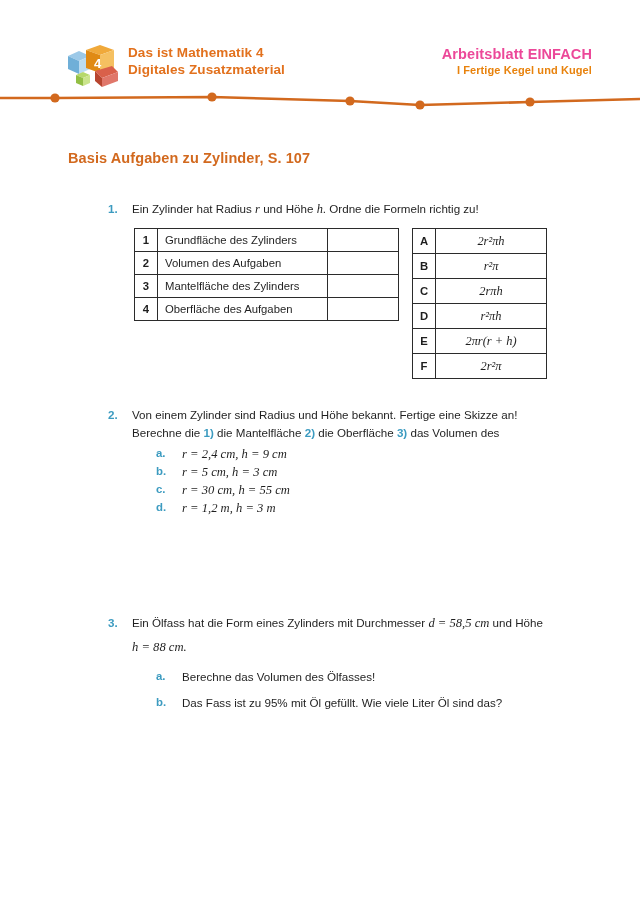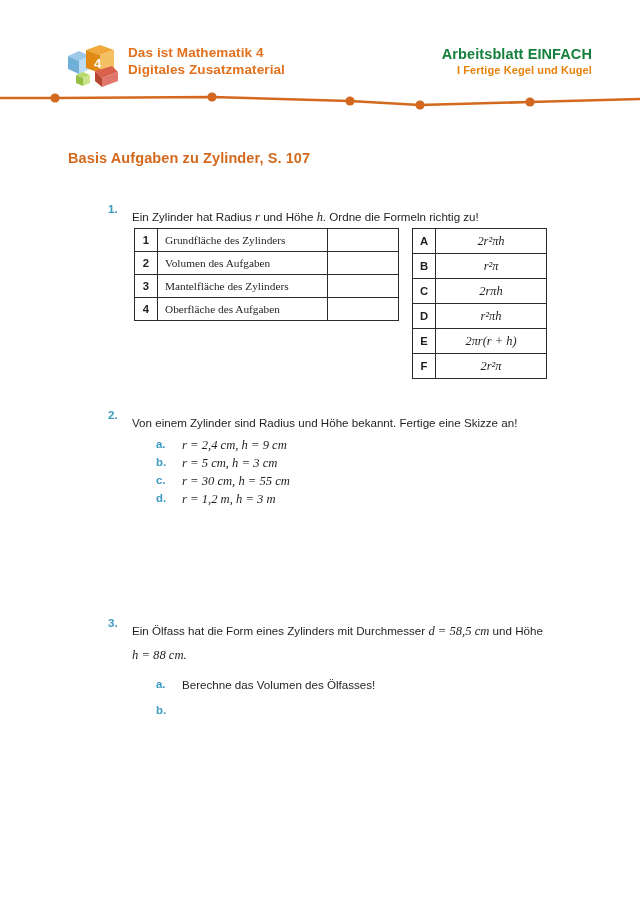--- a/index.html
+++ b/index.html
@@ -42,21 +42,21 @@
     letter-spacing: 0.1px;
   }
   .sheet-title {
     position: absolute;
     right: 48px; top: 45px;
     text-align: right;
   }
   .sheet-title .main {
     font-size: 14.5px;
     font-weight: bold;
-    color: #15803d;
+    color: #ec4899;
     letter-spacing: 0.1px;
     line-height: 18px;
   }
   .sheet-title .sub {
     font-size: 11px;
     font-weight: bold;
     color: #E8820C;
     line-height: 15px;
     letter-spacing: 0.1px;
   }
@@ -85,21 +85,20 @@
   .task-num {
     position: absolute;
     left: 0; top: 0;
     width: 22px;
     font-weight: bold;
     color: #3C9BC0;
     font-size: 11.6px;
   }
   .task-body {
     margin-left: 24px;
-    margin-top: 8px;
   }
   .inline-teal {
     color: #3C9BC0;
     font-weight: bold;
   }
   .mathvar {
     font-family: "Liberation Serif", serif;
     font-style: italic;
     font-size: 12.4px;
   }
@@ -144,21 +143,21 @@
   table.q1 td.key {
     width: 14px;
     text-align: center;
     font-weight: bold;
     padding: 0 4px;
   }
   table.q1 td.blank {
     width: 56px;
   }
   #table-left { left: 134px; top: 228px; }
-  #table-left td.label { width: 155px; font-family: Liberation Serif, serif; }
+  #table-left td.label { width: 155px; }
   #table-right { left: 412px; top: 228px; }
   #table-right td.formula {
     width: 96px;
     text-align: center;
     font-family: "Liberation Serif", serif;
     font-size: 12.4px;
     font-style: italic;
     height: 24px;
   }
 
@@ -286,20 +285,21 @@
         <td class="key">F</td>
         <td class="formula">2r²π</td>
       </tr>
     </tbody>
   </table>
 
   <div class="task" style="left:108px; top:406px; width:470px;">
     <span class="task-num">2.</span>
     <div class="task-body">
       <div>Von einem Zylinder sind Radius und Höhe bekannt. Fertige eine Skizze an!</div>
+      <div><span>Berechne die </span><span class="inline-teal">1)</span><span> die Mantelfläche </span><span class="inline-teal">2)</span><span> die Oberfläche </span><span class="inline-teal">3)</span><span> das Volumen des</span></div>
 
       <ul class="sublist" style="margin-left:24px;">
         <li>
           <span class="lbl">a.</span>
           <span class="mathexpr">r = 2,4 cm, h = 9 cm</span>
         </li>
         <li>
           <span class="lbl">b.</span>
           <span class="mathexpr">r = 5 cm, h = 3 cm</span>
         </li>
@@ -321,20 +321,21 @@
       <div><span>Ein Ölfass hat die Form eines Zylinders mit Durchmesser </span><span class="mathexpr">d = 58,5 cm</span><span> und Höhe</span></div>
       <div style="margin-top:5px;"><span class="mathexpr">h = 88 cm.</span></div>
 
       <ul class="sublist" style="margin-left:24px; margin-top:12px;">
         <li style="margin-bottom:9px;">
           <span class="lbl">a.</span>
           <span>Berechne das Volumen des Ölfasses!</span>
         </li>
         <li>
           <span class="lbl">b.</span>
+          <span>Das Fass ist zu 95% mit Öl gefüllt. Wie viele Liter Öl sind das?</span>
         </li>
       </ul>
     </div>
   </div>
 
   <div class="footer">
 
     
 
     

